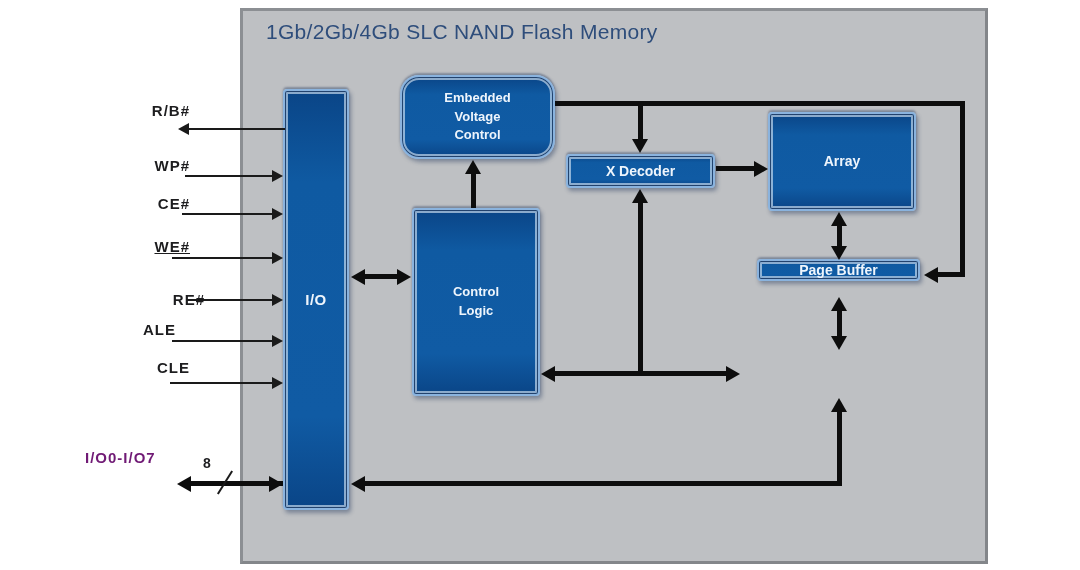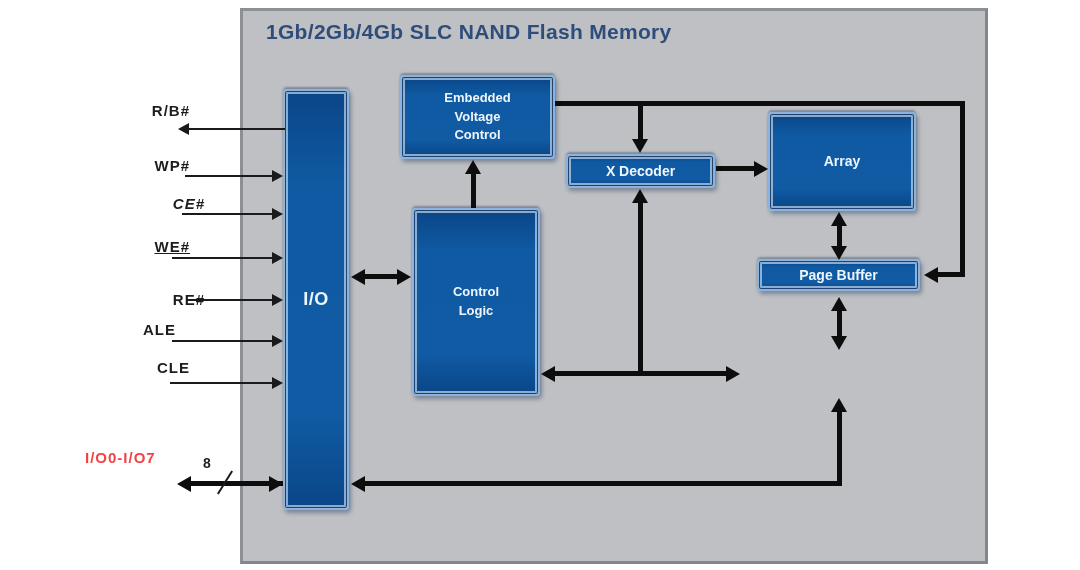--- a/index.html
+++ b/index.html
@@ -1,48 +1,48 @@
 <!DOCTYPE html>
 <html><head>
 <meta charset="utf-8">
 <style>
   html,body{margin:0;padding:0;background:#ffffff;}
   .canvas{position:relative;width:1080px;height:570px;background:#ffffff;overflow:hidden;
           font-family:"Liberation Sans", sans-serif;}
   .panel{position:absolute;left:240px;top:8px;width:748px;height:556px;box-sizing:border-box;
          background:#bec0c3;border:3px solid #8c8f93;border-right-color:#83868a;border-bottom-color:#83868a;}
-  .title{position:absolute;left:266px;top:20px;font-size:21px;font-weight:700;color:#2e4d7b;letter-spacing:.3px;}
+  .title{position:absolute;left:266px;top:20px;font-size:21px;font-weight:400;color:#2e4d7b;letter-spacing:.3px;}
   .block{position:absolute;box-sizing:border-box;border-radius:4px;
          background:linear-gradient(180deg,#0a4587 0%,#0f5aa2 22%,#105ba4 78%,#0a4587 100%);
          border:2px solid #8ab3de;
          box-shadow:inset 0 0 0 1px rgba(8,40,85,.8), inset 0 0 0 3px rgba(225,238,250,.6),
                     2px 3px 4px rgba(40,60,95,.45), 0 -2px 2px rgba(20,40,80,.35);
          display:flex;align-items:center;justify-content:center;
          color:#eef5fc;font-weight:bold;text-align:center;}
   .blabel{white-space:pre-line;line-height:1.45;}
-  .b-io{left:283px;top:89px;width:66px;height:421px;font-size:18px;letter-spacing:.5px;}
-  .b-evc{left:400px;top:75px;width:155px;height:84px;font-size:13px;}
+  .b-io{left:283px;top:89px;width:66px;height:421px;font-size:15px;letter-spacing:.5px;}
+  .b-evc{left:400px;top:75px;width:155px;height:84px;font-size:13px;border-radius:19px;}
   .b-cl{left:412px;top:208px;width:128px;height:188px;font-size:13px;}
   .b-xd{left:566px;top:154px;width:149px;height:34px;font-size:14px;}
   .b-ar{left:768px;top:112px;width:148px;height:99px;font-size:14px;}
-  .b-pb{left:757px;top:259px;width:163px;height:32px;font-size:14px;}
+  .b-pb{left:757px;top:259px;width:163px;height:22px;font-size:14px;}
   .b-yd{left:741px;top:349px;width:195px;height:48px;font-size:14px;}
   .hline{position:absolute;height:5px;background:#0d0d0d;}
   .vline{position:absolute;width:5px;background:#0d0d0d;}
   .sline{position:absolute;height:2px;background:#1a1a1a;}
   .tri{position:absolute;width:0;height:0;}
   .r-big{border-left:14px solid #0d0d0d;border-top:8px solid transparent;border-bottom:8px solid transparent;}
   .l-big{border-right:14px solid #0d0d0d;border-top:8px solid transparent;border-bottom:8px solid transparent;}
   .u-big{border-bottom:14px solid #0d0d0d;border-left:8px solid transparent;border-right:8px solid transparent;}
   .d-big{border-top:14px solid #0d0d0d;border-left:8px solid transparent;border-right:8px solid transparent;}
   .r-sm{border-left:11px solid #1a1a1a;border-top:6px solid transparent;border-bottom:6px solid transparent;}
   .l-sm{border-right:11px solid #1a1a1a;border-top:6px solid transparent;border-bottom:6px solid transparent;}
   .sig-label{position:absolute;width:85px;text-align:right;font-size:15px;font-weight:600;
              color:#1d1d1f;letter-spacing:1px;}
-  .bus-label{position:absolute;font-size:15px;font-weight:600;color:#ef4444;letter-spacing:1px;}
+  .bus-label{position:absolute;font-size:15px;font-weight:600;color:#701a75;letter-spacing:1px;}
   .bus-width{position:absolute;font-size:14px;font-weight:700;color:#1d1d1f;}
   .slash{position:absolute;width:2px;height:27px;background:#1a1a1a;transform:rotate(32deg);}
 </style>
 </head>
 <body>
 
 <div class="canvas">
 
   <div class="panel"></div>
   <div class="title">1Gb/2Gb/4Gb SLC NAND Flash Memory</div>
@@ -107,21 +107,21 @@
   <div class="tri l-big" style="left:351px;top:476px;"></div>
 
   <div class="sig-label" style="left:105px;top:102px;">R/B#</div>
   <div class="sline" style="left:189px;top:128px;width:96px;"></div>
   <div class="tri l-sm" style="left:178px;top:123px;"></div>
 
   <div class="sig-label" style="left:105px;top:157px;">WP#</div>
   <div class="sline" style="left:185px;top:175px;width:88px;"></div>
   <div class="tri r-sm" style="left:272px;top:170px;"></div>
 
-  <div class="sig-label" style="left:120px;top:195px;font-style:italic;">CE#</div>
+  <div class="sig-label" style="left:105px;top:195px;">CE#</div>
   <div class="sline" style="left:182px;top:213px;width:91px;"></div>
   <div class="tri r-sm" style="left:272px;top:208px;"></div>
 
   <div class="sig-label" style="left:105px;top:238px;text-decoration:underline;">WE#</div>
   <div class="sline" style="left:172px;top:257px;width:101px;"></div>
   <div class="tri r-sm" style="left:272px;top:252px;"></div>
 
   <div class="sig-label" style="left:120px;top:281px;margin-top:10px;">RE#</div>
   <div class="sline" style="left:187px;top:299px;width:86px;"></div>
   <div class="tri r-sm" style="left:272px;top:294px;"></div>

